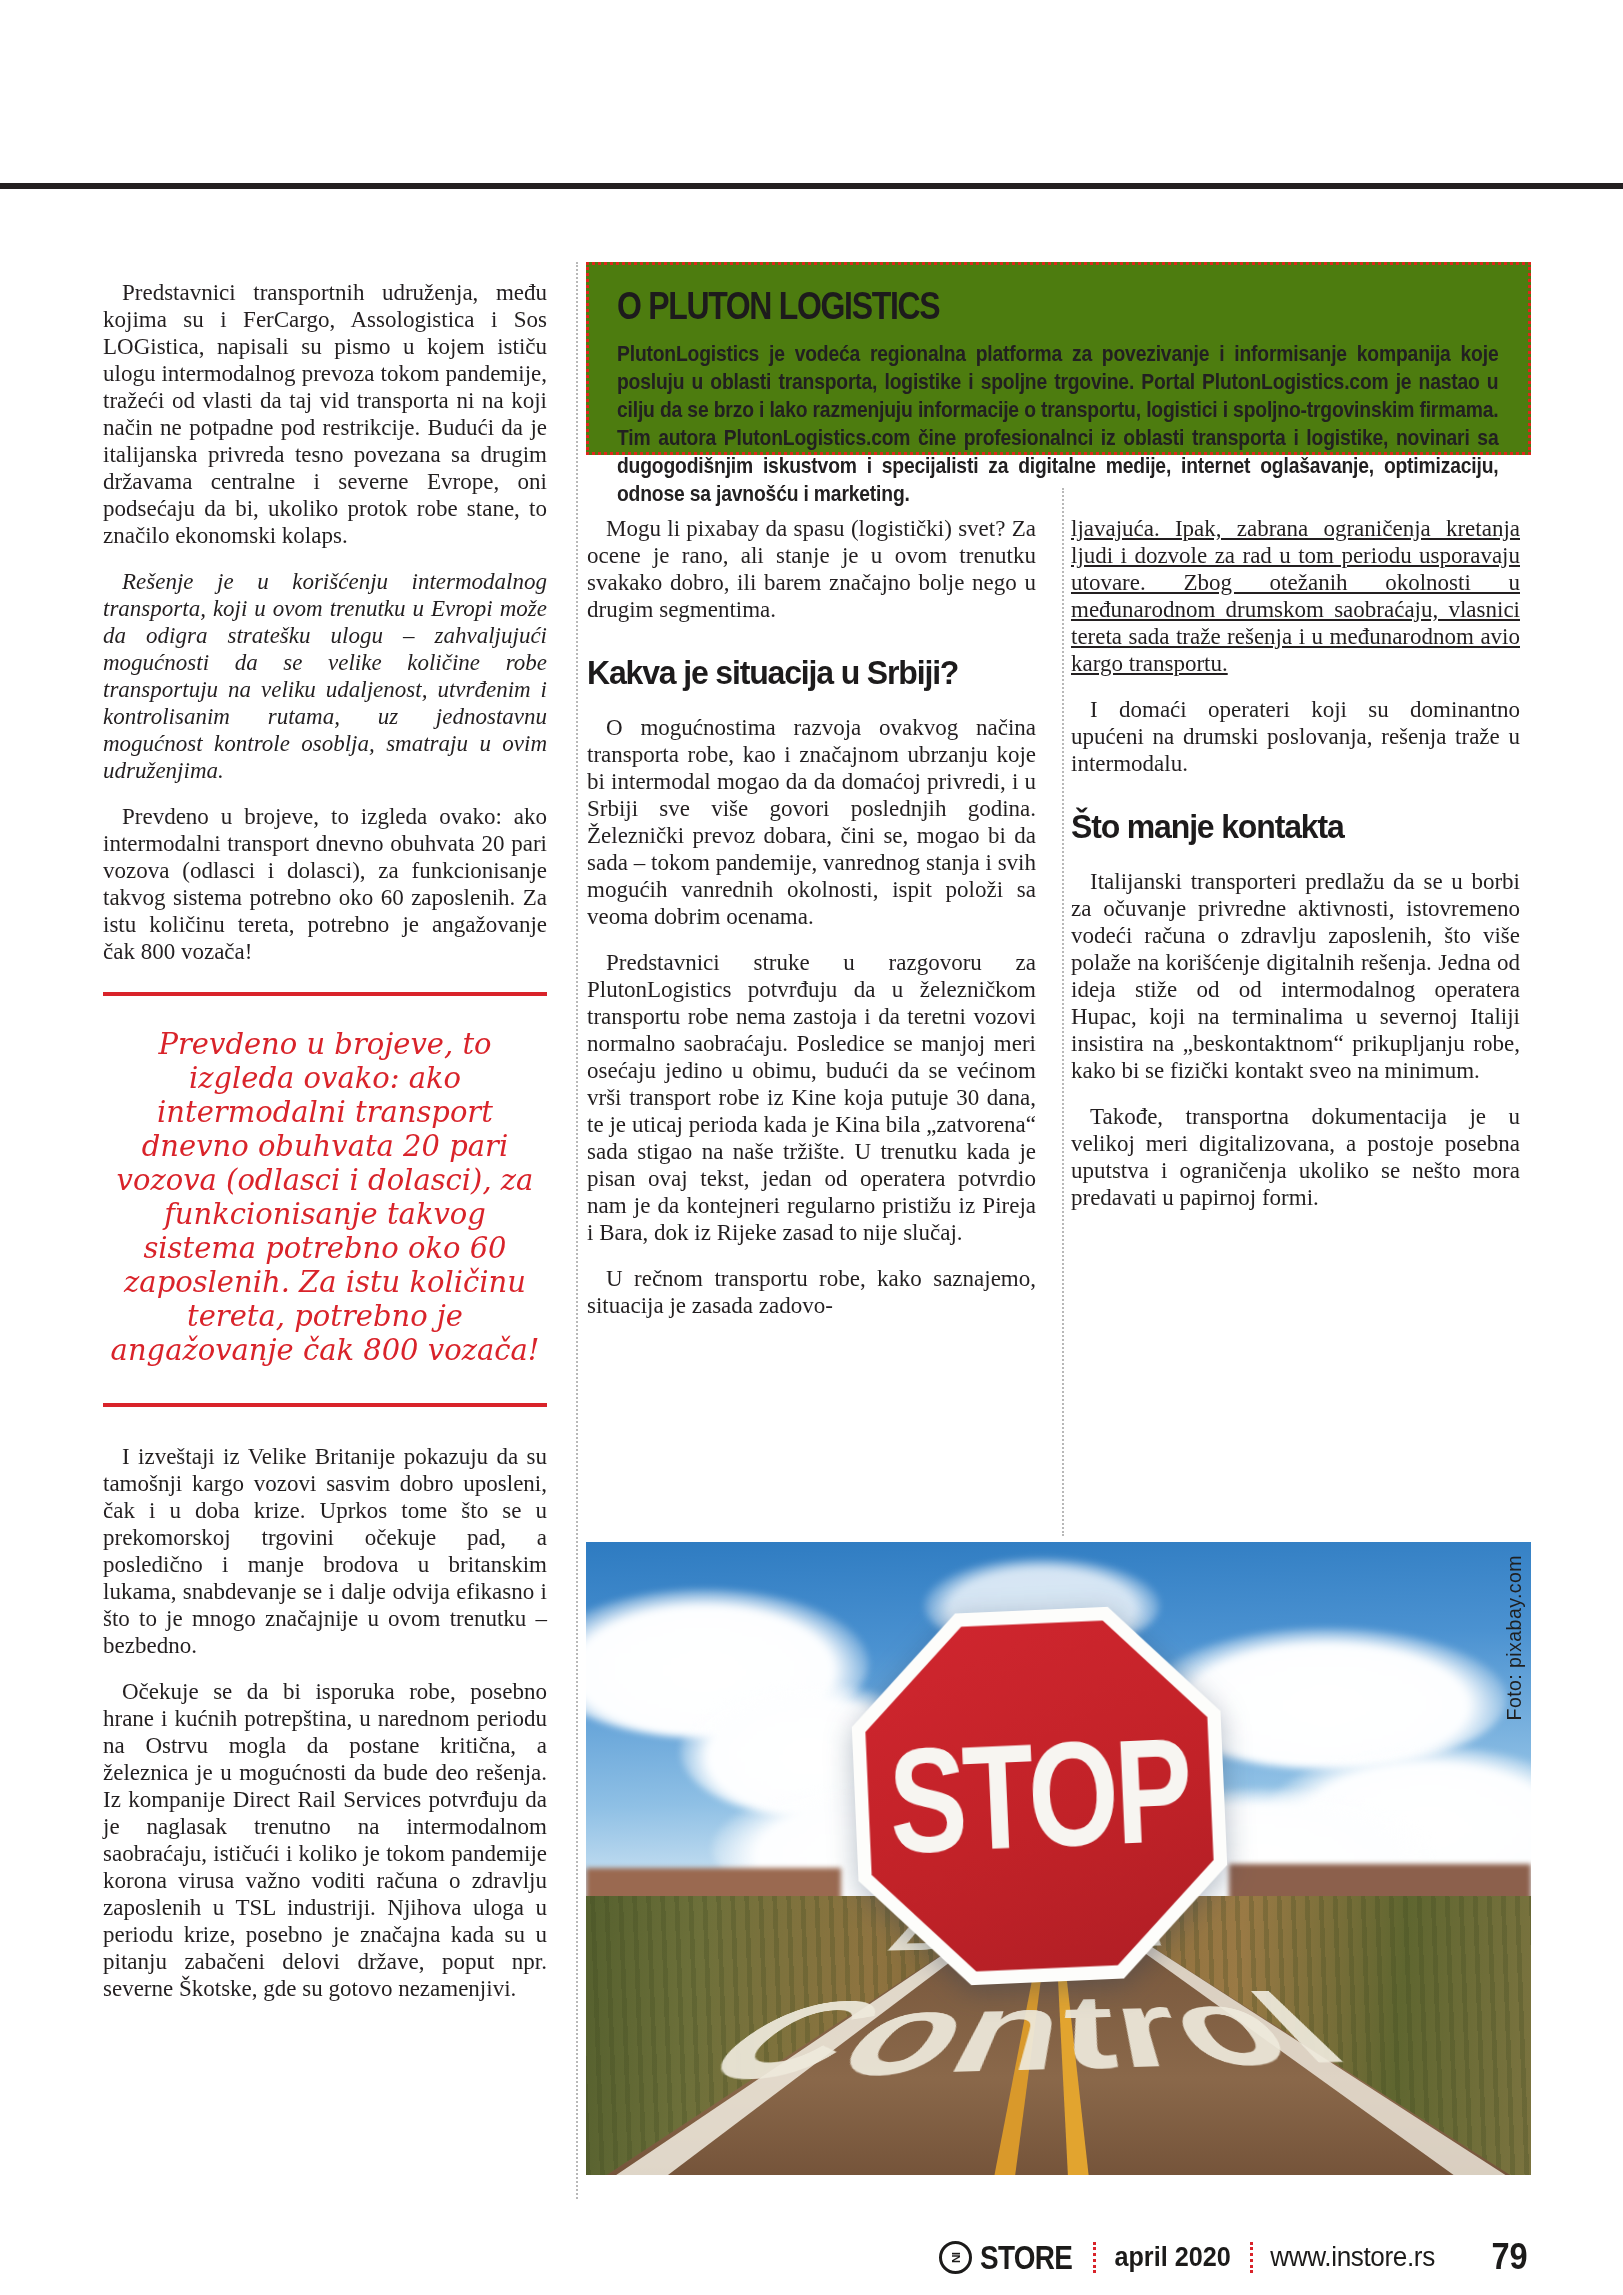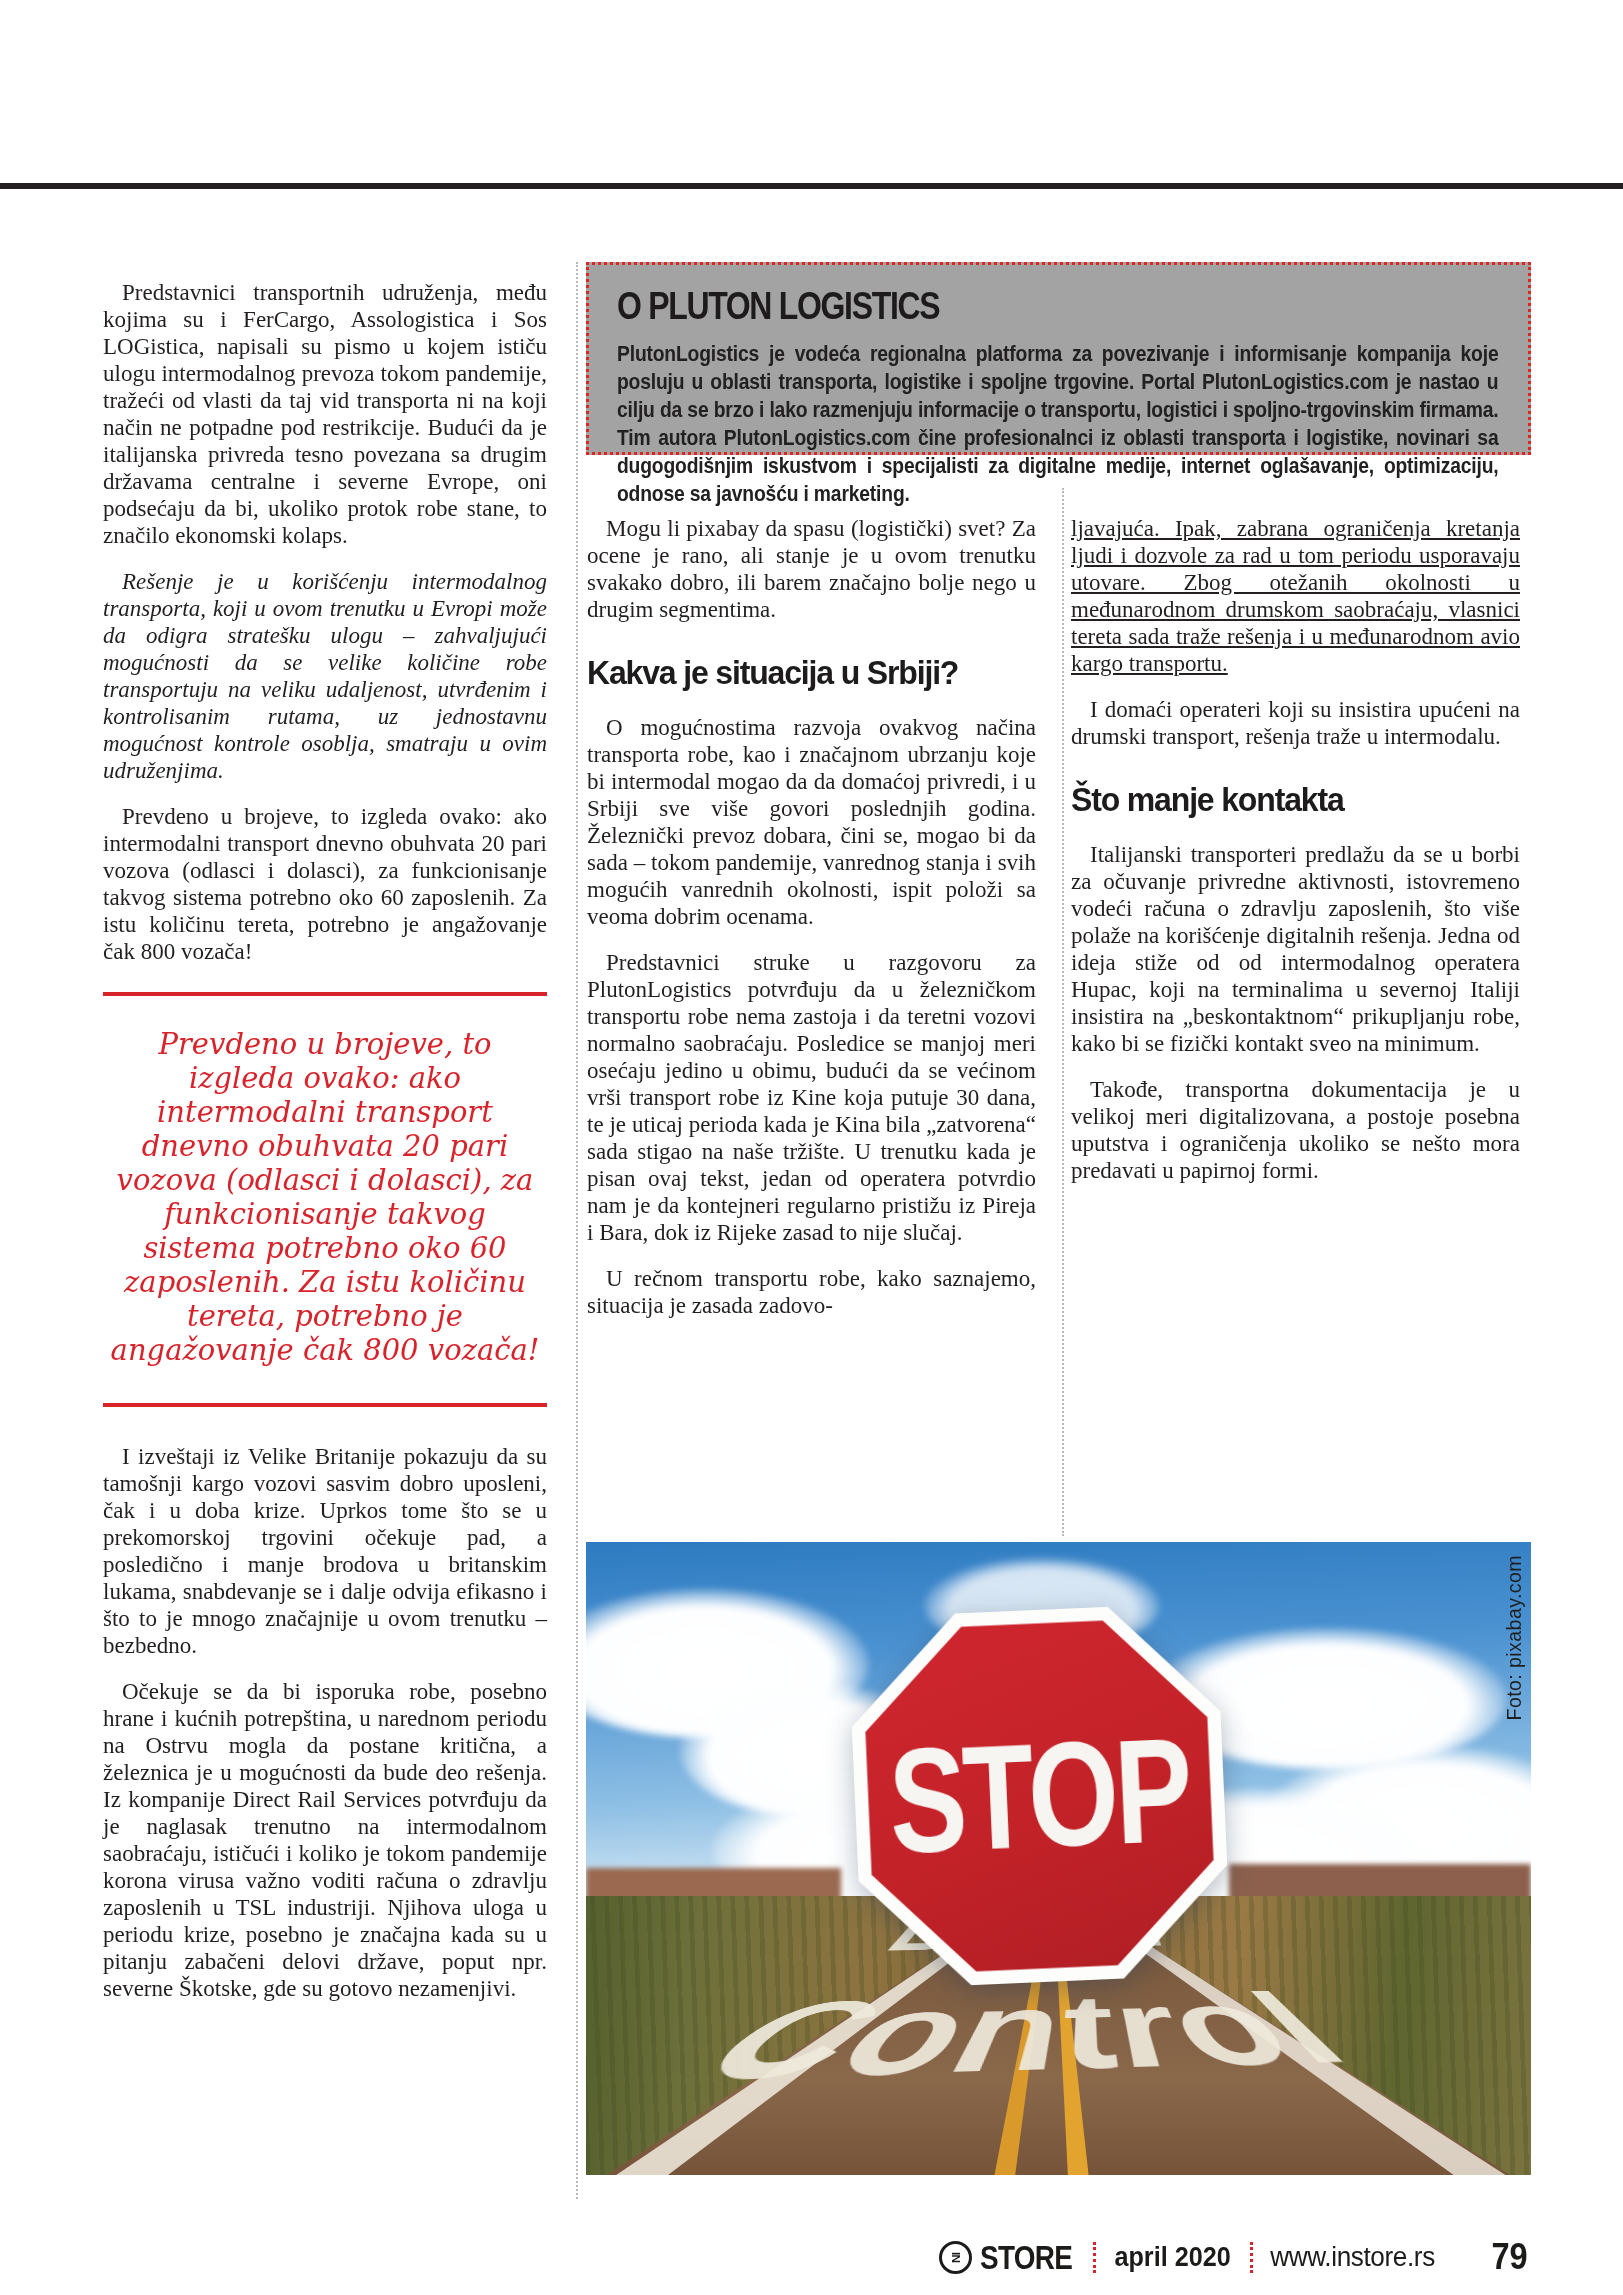--- a/index.html
+++ b/index.html
@@ -10,21 +10,21 @@
   .top-rule{ position:absolute; left:0; top:183px; width:1623px; height:6.3px; background:#231f20; }
 
   
   .divider{ position:absolute; width:0; border-left:2.4px dotted #b8b8b8; }
   #divider-1{ left:576px; top:262px; height:1937px; }
   #divider-2{ left:1062px; top:488px; height:1048px; }
 
   
   .infobox{ position:absolute; left:586px; top:262px; width:945px; height:193px;
             box-sizing:border-box; border:3.1px dotted #e1251c; padding:17.3px 28px 0;
-            font-family:"Liberation Sans",sans-serif; background:#a3a3a3; }
+            font-family:"Liberation Sans",sans-serif; background:#4d7c0f; }
   .infobox-title{ margin:1.6px 0 12.6px; font-size:39px; font-weight:bold; letter-spacing:-1.6px;
                   transform:scaleX(.82); transform-origin:left center; white-space:nowrap; color:#1d1b1c; }
   .infobox-body{ width:986px; transform:scaleX(.894); transform-origin:left top;
                  font-size:21.6px; line-height:28px; font-weight:bold; letter-spacing:-0.2px;
                  text-align:justify; color:#222021; }
 
   
   .col{ position:absolute; text-align:justify; font-size:23px; line-height:27px; color:var(--ink); }
   #col1{ left:103px; top:271px; width:444px; }
   #col2{ left:587px; top:507px; width:449px; }
@@ -121,21 +121,21 @@
     </div>
   <div class="col" id="col2">
       <p>Mogu li pixabay da spasu (logistički) svet? Za ocene je rano, ali stanje je u ovom trenutku svakako dobro, ili barem značajno bolje nego u drugim segmentima.</p>
       <h3 class="subhead">Kakva je situacija u Srbiji?</h3>
       <p>O mogućnostima razvoja ovakvog načina transporta robe, kao i značajnom ubrzanju koje bi intermodal mogao da da domaćoj privredi, i u Srbiji sve više govori poslednjih godina. Železnički prevoz dobara, čini se, mogao bi da sada – tokom pandemije, vanrednog stanja i svih mogućih vanrednih okolnosti, ispit položi sa veoma dobrim ocenama.</p>
       <p>Predstavnici struke u razgovoru za PlutonLogistics potvrđuju da u železničkom transportu robe nema zastoja i da teretni vozovi normalno saobraćaju. Posledice se manjoj meri osećaju jedino u obimu, budući da se većinom vrši transport robe iz Kine koja putuje 30 dana, te je uticaj perioda kada je Kina bila „zatvorena“ sada stigao na naše tržište. U trenutku kada je pisan ovaj tekst, jedan od operatera potvrdio nam je da kontejneri regularno pristižu iz Pireja i Bara, dok iz Rijeke zasad to nije slučaj.</p>
       <p>U rečnom transportu robe, kako saznajemo, situacija je zasada zadovo-</p>
     </div>
   <div class="col" id="col3">
       <p class="cont">ljavajuća. Ipak, zabrana ograničenja kretanja ljudi i dozvole za rad u tom periodu usporavaju utovare. Zbog otežanih okolnosti u međunarodnom drumskom saobraćaju, vlasnici tereta sada traže rešenja i u međunarodnom avio kargo transportu.</p>
-      <p>I domaći operateri koji su insistira upućeni na drumski transport, rešenja traže u intermodalu.</p>
+      <p>I domaći operateri koji su dominantno upućeni na drumski poslovanja, rešenja traže u intermodalu.</p>
       <h3 class="subhead">Što manje kontakta</h3>
       <p>Italijanski transporteri predlažu da se u borbi za očuvanje privredne aktivnosti, istovremeno vodeći računa o zdravlju zaposlenih, što više polaže na korišćenje digitalnih rešenja. Jedna od ideja stiže od od intermodalnog operatera Hupac, koji na terminalima u severnoj Italiji insistira na „beskontaktnom“ prikupljanju robe, kako bi se fizički kontakt sveo na minimum.</p>
       <p>Takođe, transportna dokumentacija je u velikoj meri digitalizovana, a postoje posebna uputstva i ograničenja ukoliko se nešto mora predavati u papirnoj formi.</p>
     </div>
 
   <div class="photo">
     <div class="sky"></div>
     <div class="cloud c1"></div>
     <div class="cloud c2"></div>
     <div class="cloud c3"></div>

